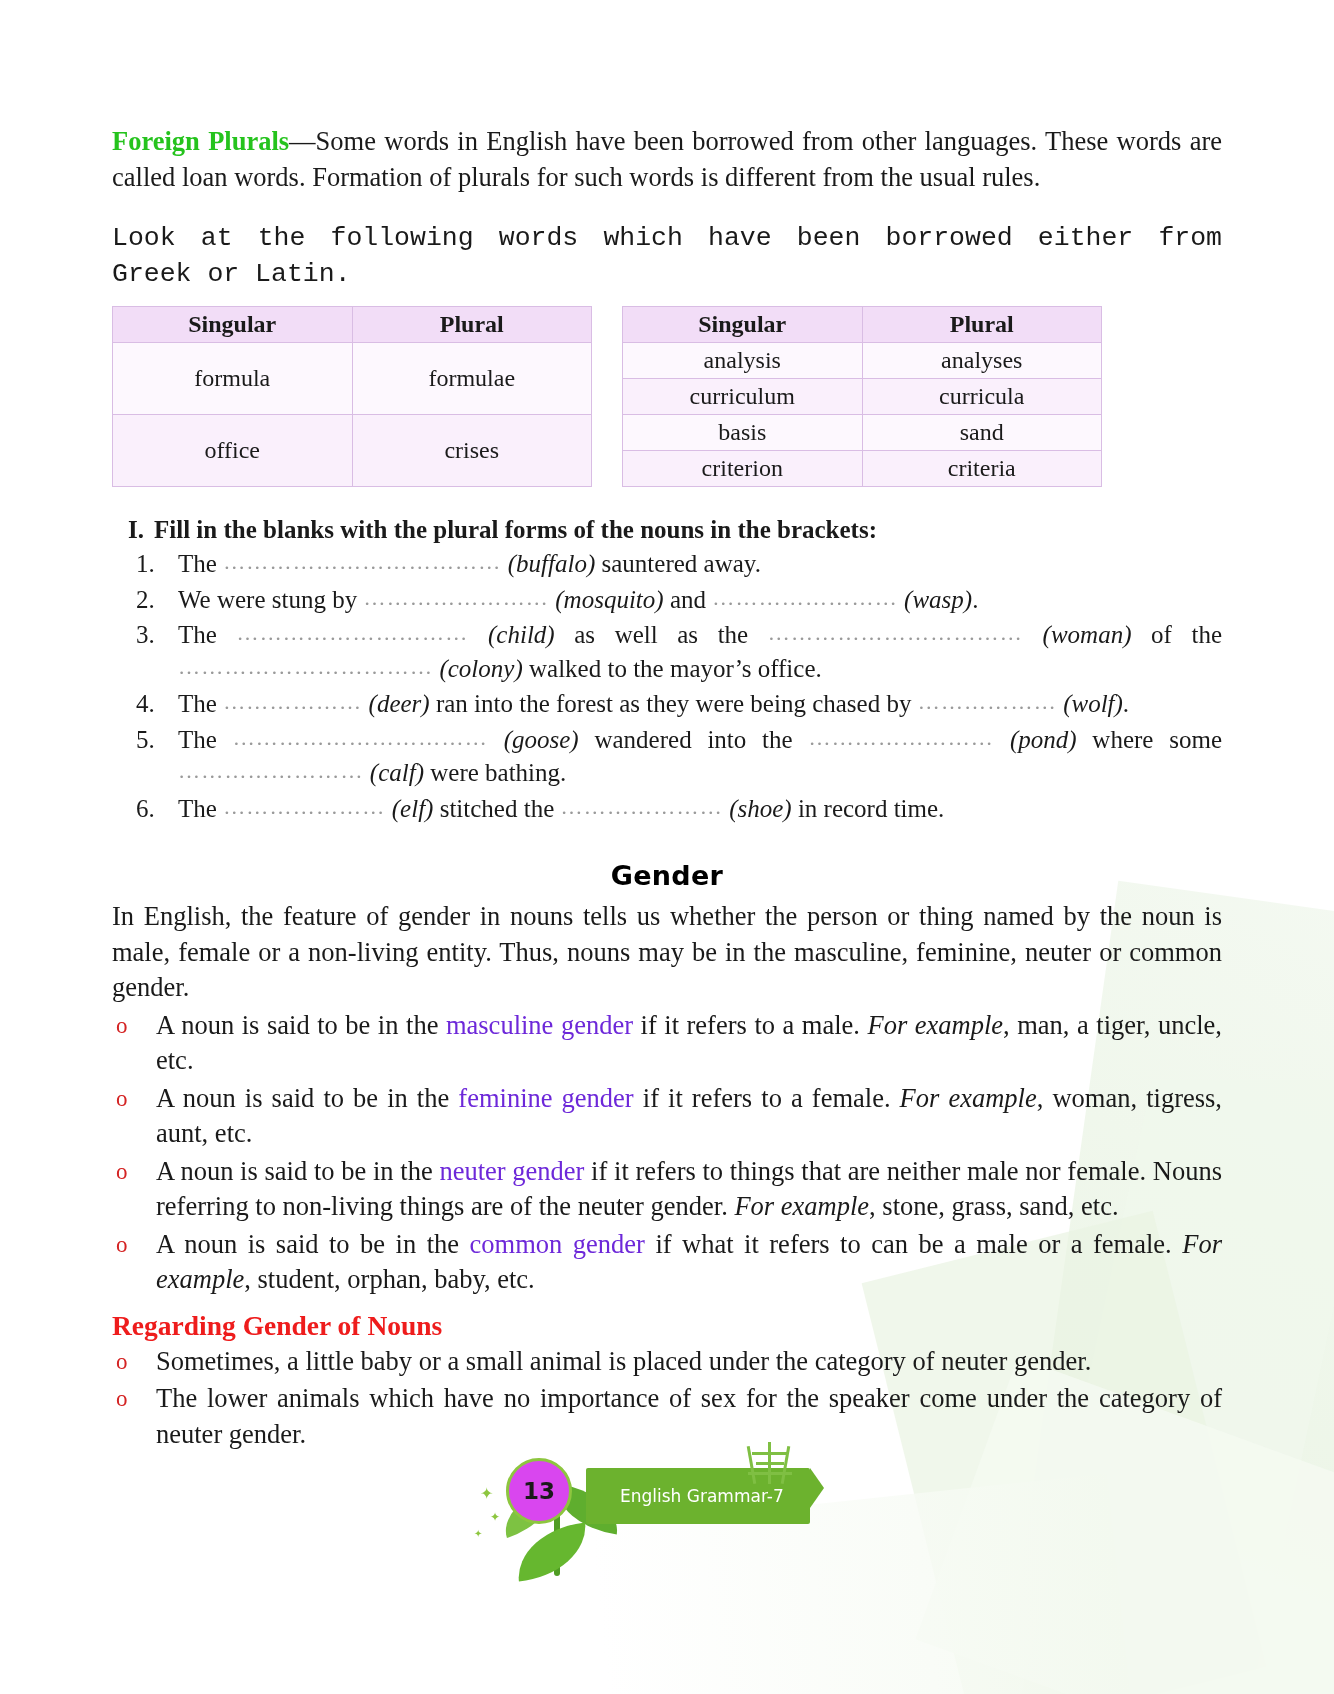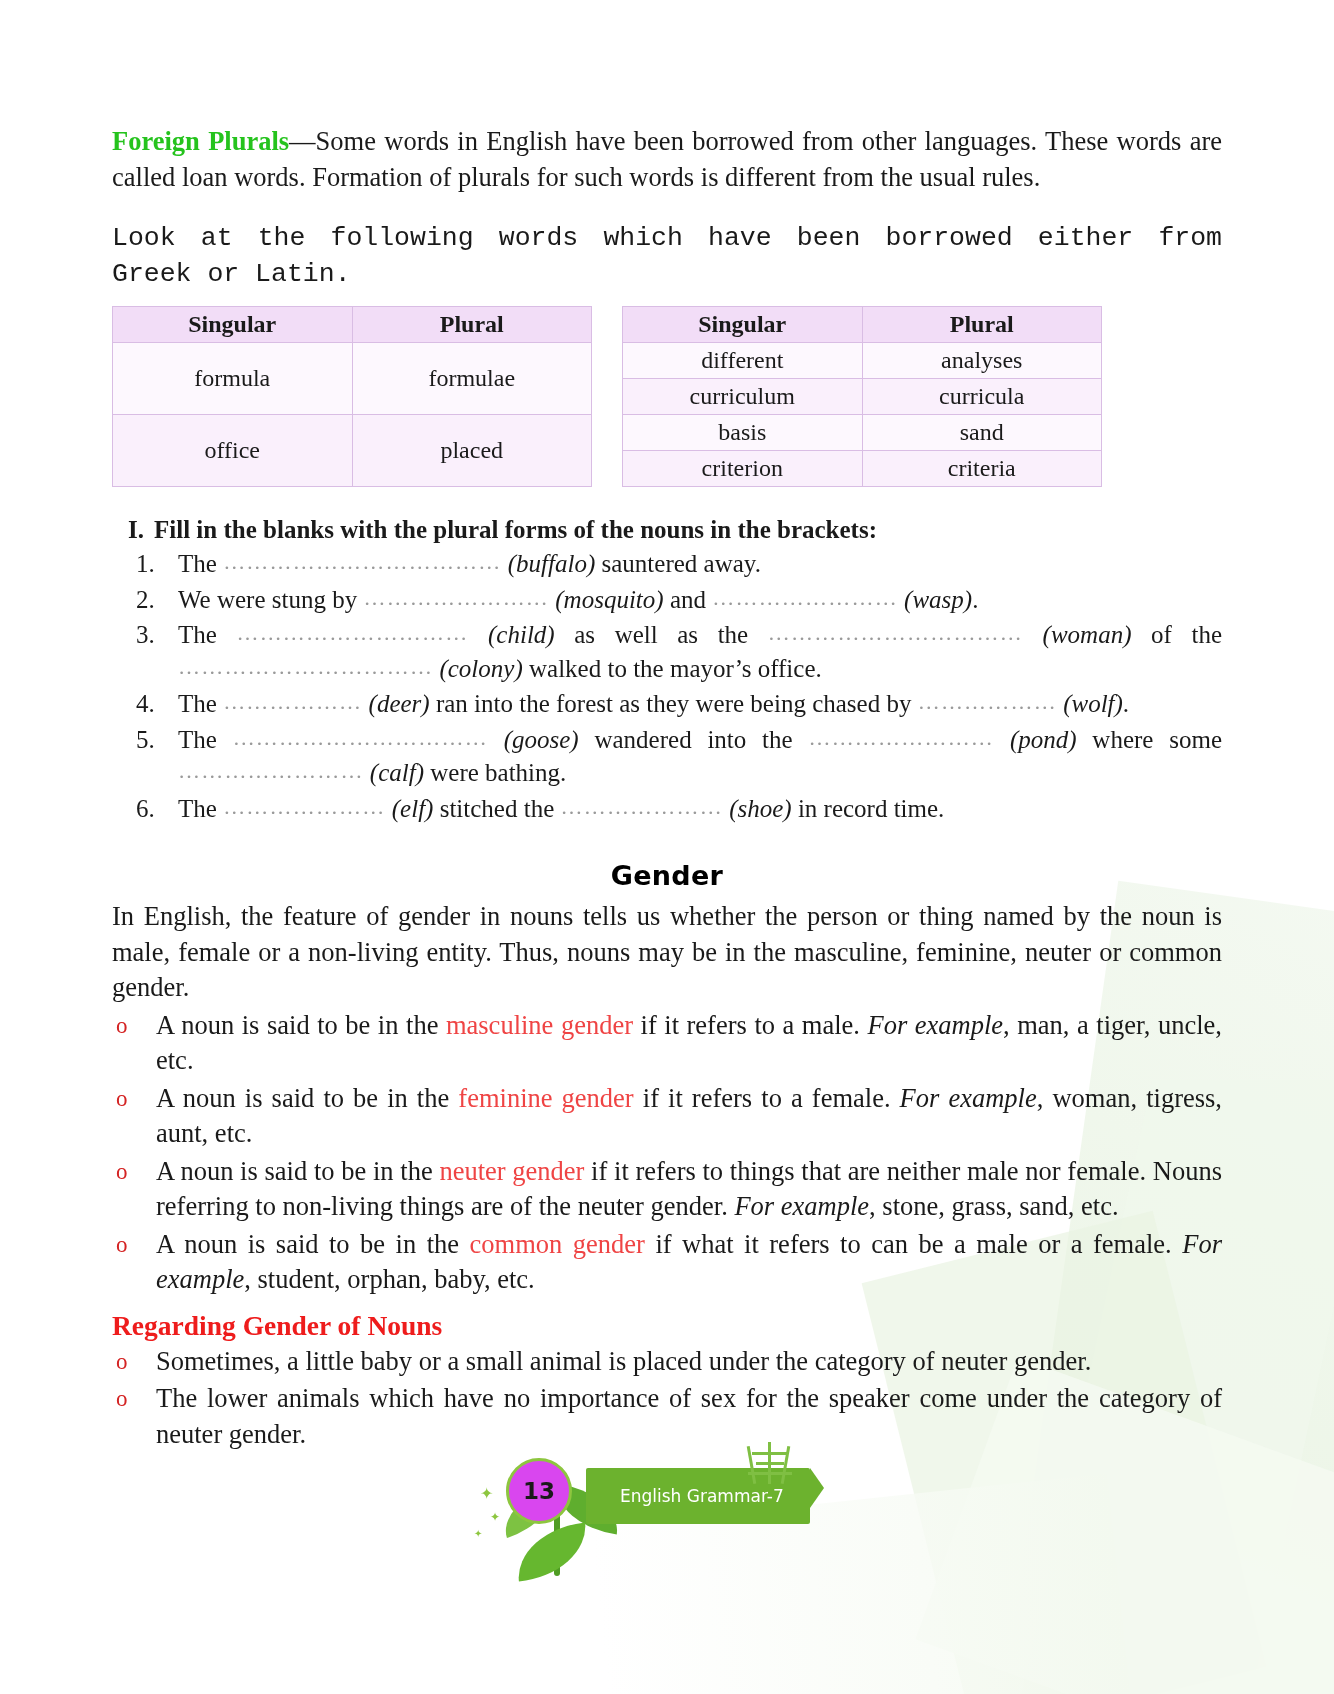--- a/index.html
+++ b/index.html
@@ -116,21 +116,21 @@
     margin-top:2px;
   }
   ul.bullets li .bul{
     flex:0 0 40px;
     color:#d42323;
     font-size:23px;
     line-height:35.5px;
     padding-left:4px;
   }
   ul.bullets li .txt{flex:1;text-align:justify;}
-  .pink{color:#ef4444;}
+  .pink{color:#6d28d9;}
   h3.red-head{
     color:#ee1c1c;
     font-weight:bold;
     font-size:27.5px;
     padding:0 112px;
     margin:12px 0 2px 0;
   }
 
   
   .footer{
@@ -248,35 +248,35 @@
           <th>Plural</th>
         </tr>
       </thead>
       <tbody>
         <tr class="odd">
           <td>formula</td>
           <td>formulae</td>
         </tr>
         <tr class="even">
           <td>office</td>
-          <td>placed</td>
+          <td>crises</td>
         </tr>
       </tbody>
     </table>
 
     <table class="fp">
       <thead>
         <tr>
           <th>Singular</th>
           <th>Plural</th>
         </tr>
       </thead>
       <tbody>
         <tr class="odd">
-          <td>different</td>
+          <td>analysis</td>
           <td>analyses</td>
         </tr>
         <tr class="even">
           <td>curriculum</td>
           <td>curricula</td>
         </tr>
         <tr class="odd">
           <td>basis</td>
           <td>sand</td>
         </tr>

